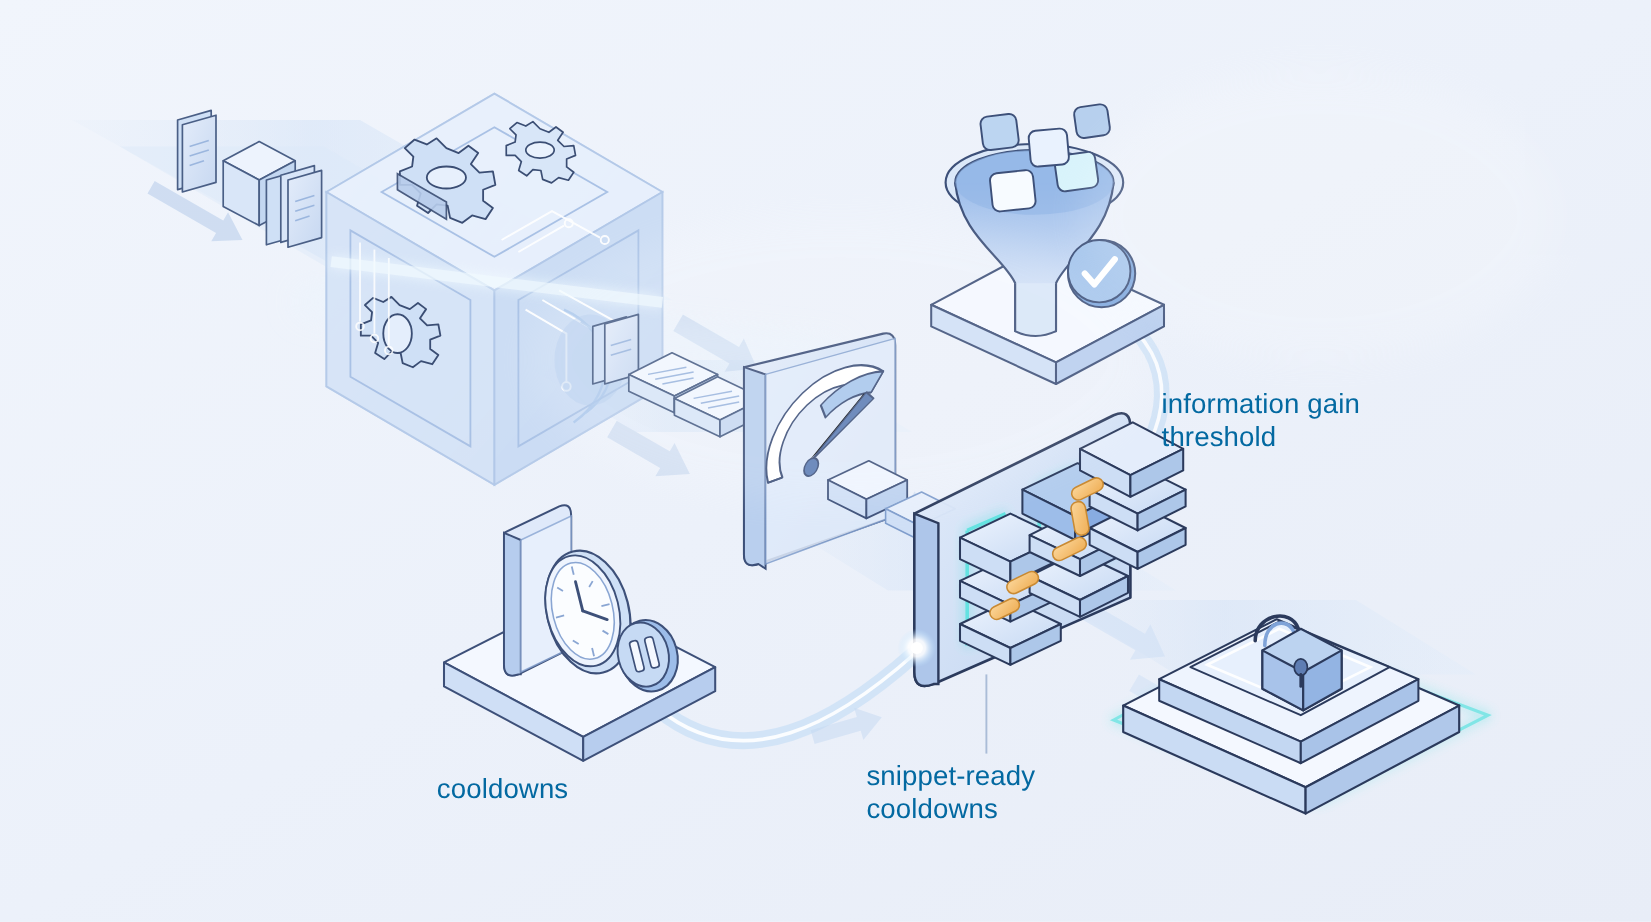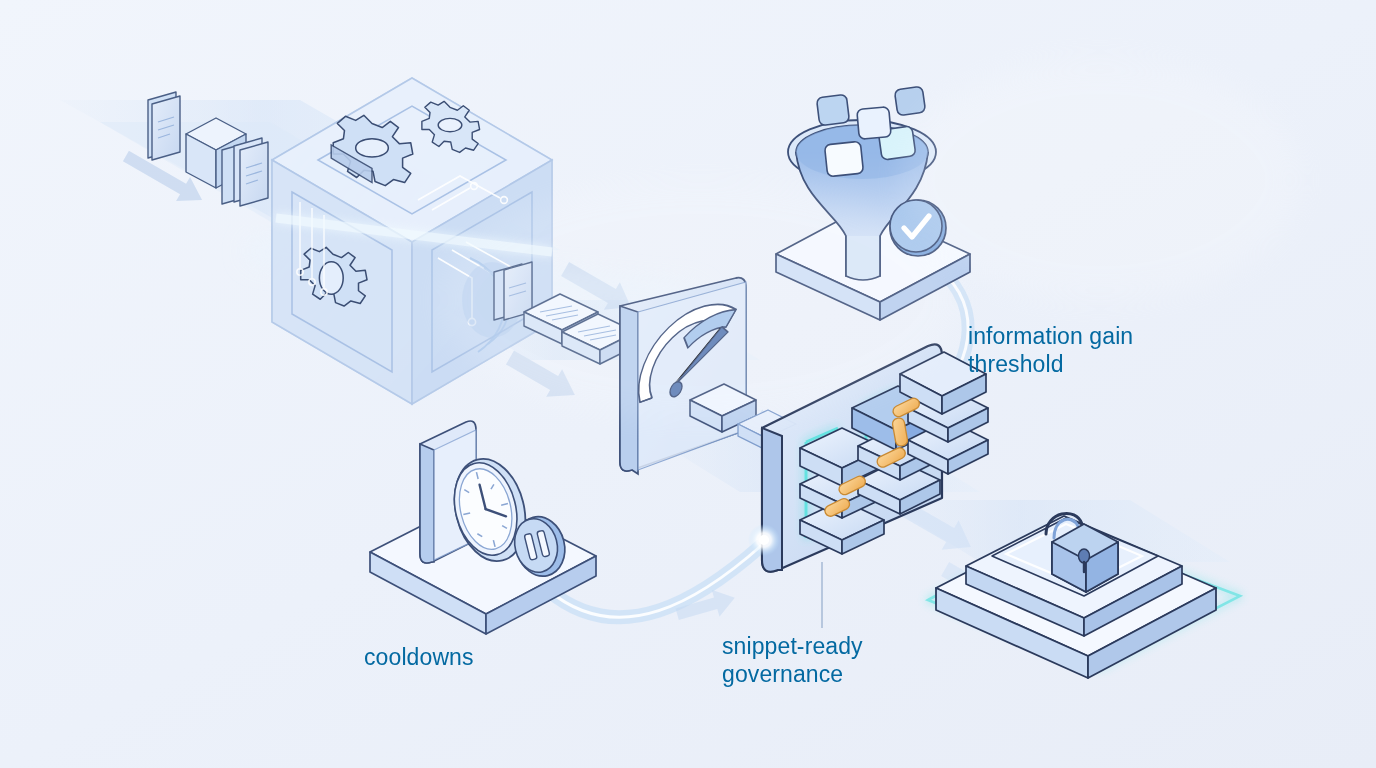--- a/index.html
+++ b/index.html
@@ -478,17 +478,17 @@
       <path d="M14,22 L14,32" stroke="#2b3a5c" stroke-width="2.4" stroke-linecap="round"></path>
     </g>
   </g>
 
   <ellipse cx="700" cy="300" rx="260" ry="120" fill="#ffffff" opacity="0.12" filter="url(#bigBlur)"></ellipse>
   <ellipse cx="1100" cy="180" rx="200" ry="120" fill="#ffffff" opacity="0.16" filter="url(#bigBlur)"></ellipse>
 </svg>
 
 <div class="lbl" id="lbl-cooldowns">cooldowns</div>
 <div class="lbl" id="lbl-snippet">snippet-ready
-governance</div>
+cooldowns</div>
 <div class="lbl" id="lbl-infogain">information gain
 threshold</div>
 
 </div>
 
 </body></html>

